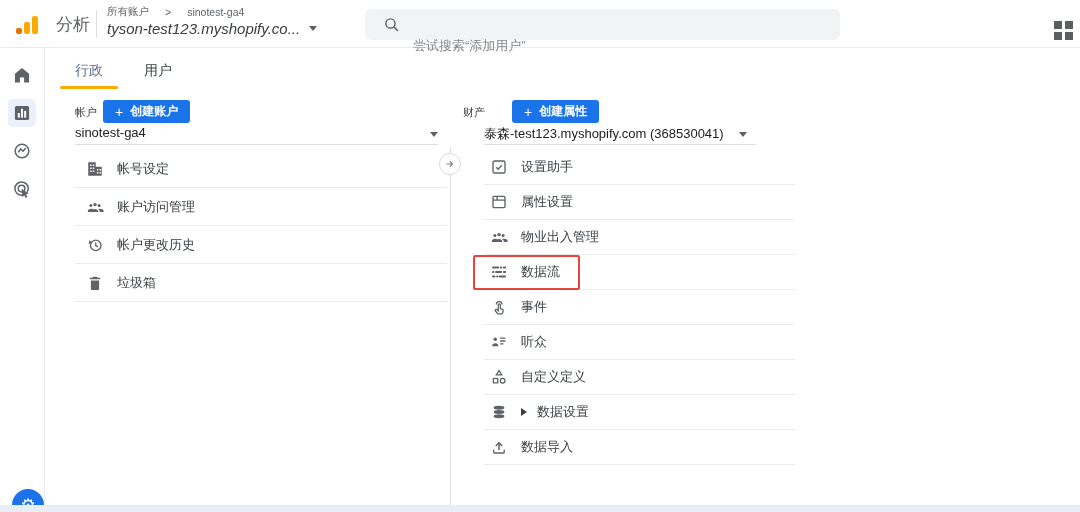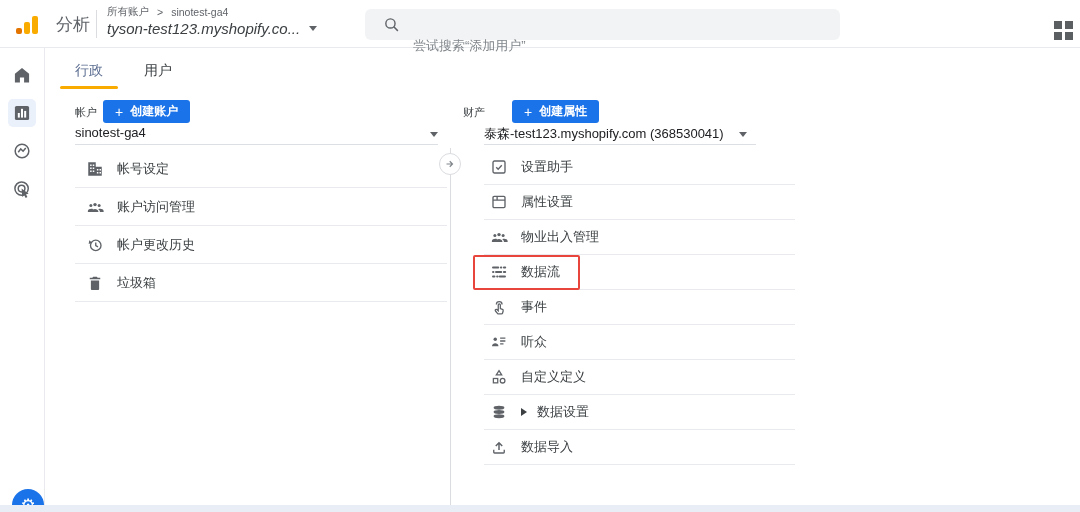--- a/index.html
+++ b/index.html
@@ -10,21 +10,21 @@
   
   .topbar { position:absolute; left:0; top:0; width:1080px; height:48px; background:#fff;
             border-bottom:1px solid #e8eaed; z-index:6; }
   .logo { position:absolute; left:16px; top:16px; width:32px; height:18px; display:flex; align-items:flex-end; gap:2px; }
   .logo .dot  { width:6px; height:6px; border-radius:2px; }
   .logo .mid  { width:6px; height:12px; border-radius:2px; }
   .logo .tall { width:6px; height:18px; border-radius:2px; }
   .product-name { position:absolute; left:56px; top:13px; font-size:17px; color:#5f6368; }
   .topbar-divider { position:absolute; left:96px; top:10px; width:1px; height:28px; background:#dadce0; }
   .crumb-wrap { position:absolute; left:107px; top:5px; }
-  .crumb-line { font-size:10.5px; color:#5f6368; display:flex; gap:8px; align-items:center; }
+  .crumb-line { font-size:10.5px; color:#5f6368; display:flex; gap:16px; align-items:center; }
   .acct-line { margin-top:1px; display:flex; align-items:center; gap:9px; }
   .acct-title { font-size:15px; color:#3c4043;font-style:italic; }
   .caret-down { width:0; height:0; border-left:4.5px solid transparent; border-right:4.5px solid transparent; border-top:5px solid #5f6368; }
   .searchbox { position:absolute; left:365px; top:9px; width:475px; height:31px; background:#f1f3f4;
                border-radius:6px; display:flex; align-items:center; padding-left:18px; gap:13px; }
   .searchbox input { border:none; outline:none; background:transparent; font-size:13px; color:#3c4043; width:380px;
                      font-family:"Liberation Sans","DejaVu Sans",sans-serif;margin-top:42px; }
   .searchbox input::placeholder { color:#80868b; opacity:1; }
   .apps-grid { position:absolute; right:7px; top:21px; display:grid; grid-template-columns:8px 8px; grid-gap:3px; cursor:pointer; }
   .apps-grid span { width:8px; height:8px; background:#5c5f62; }

